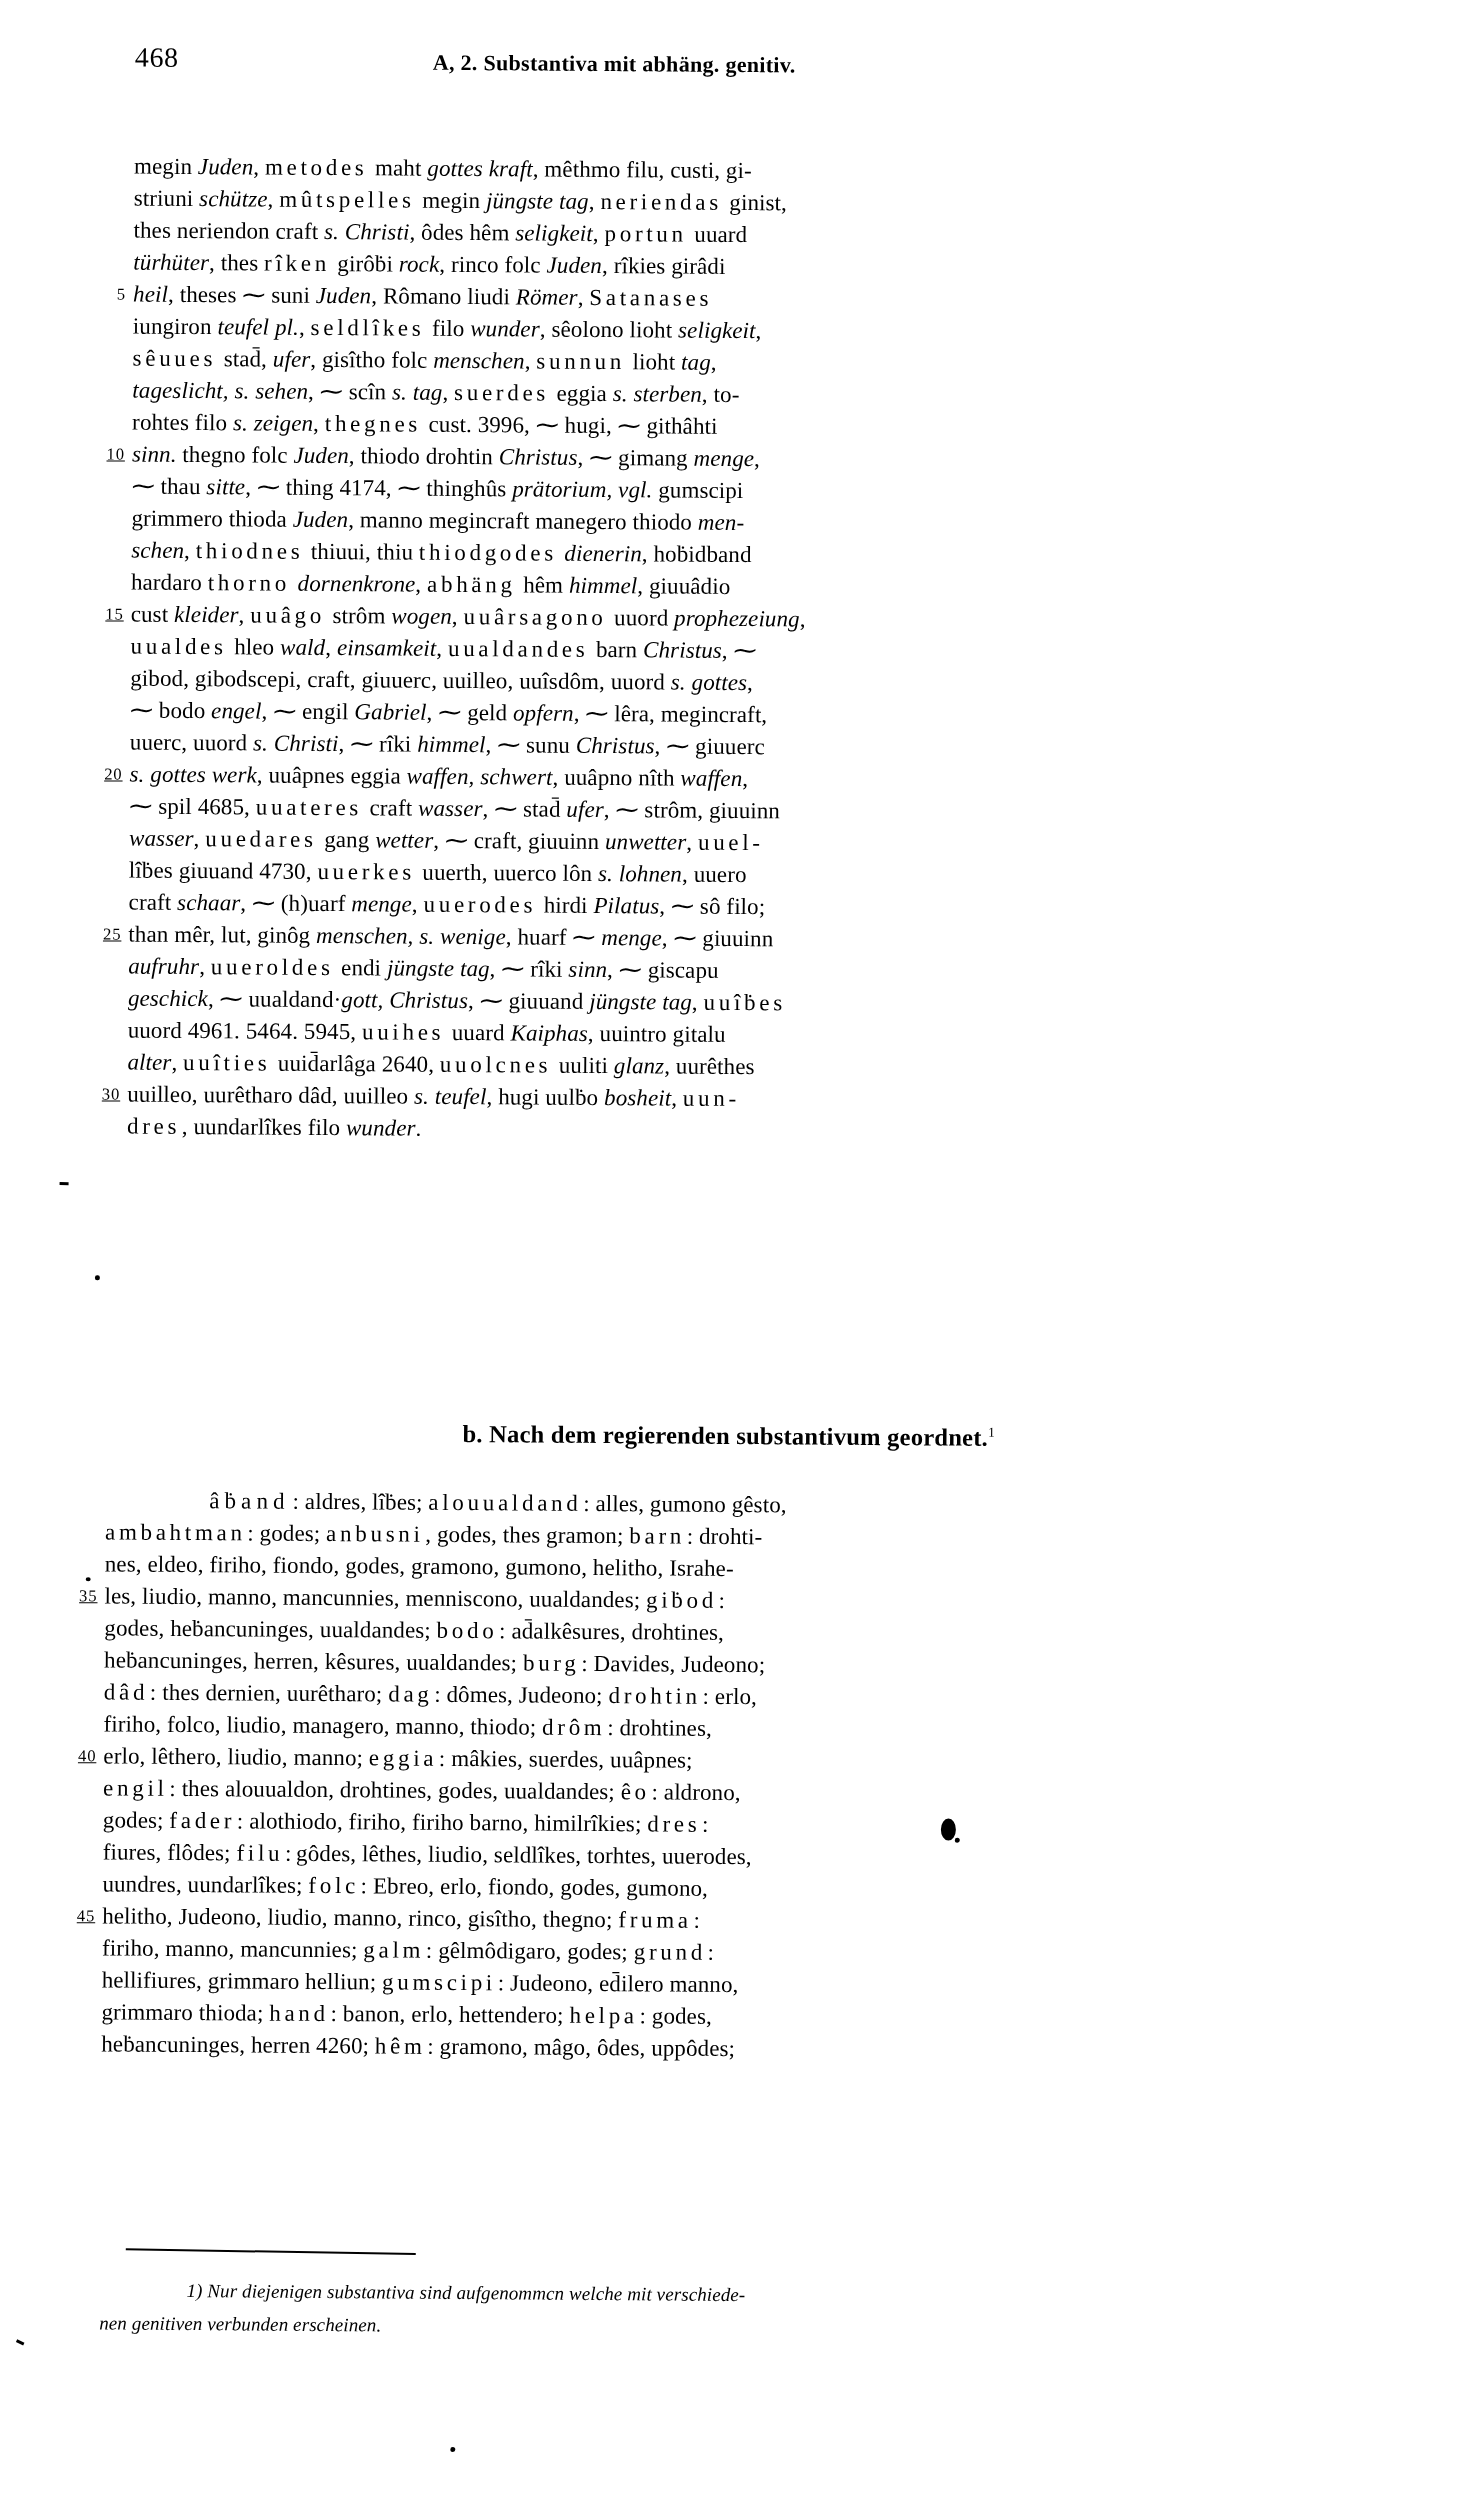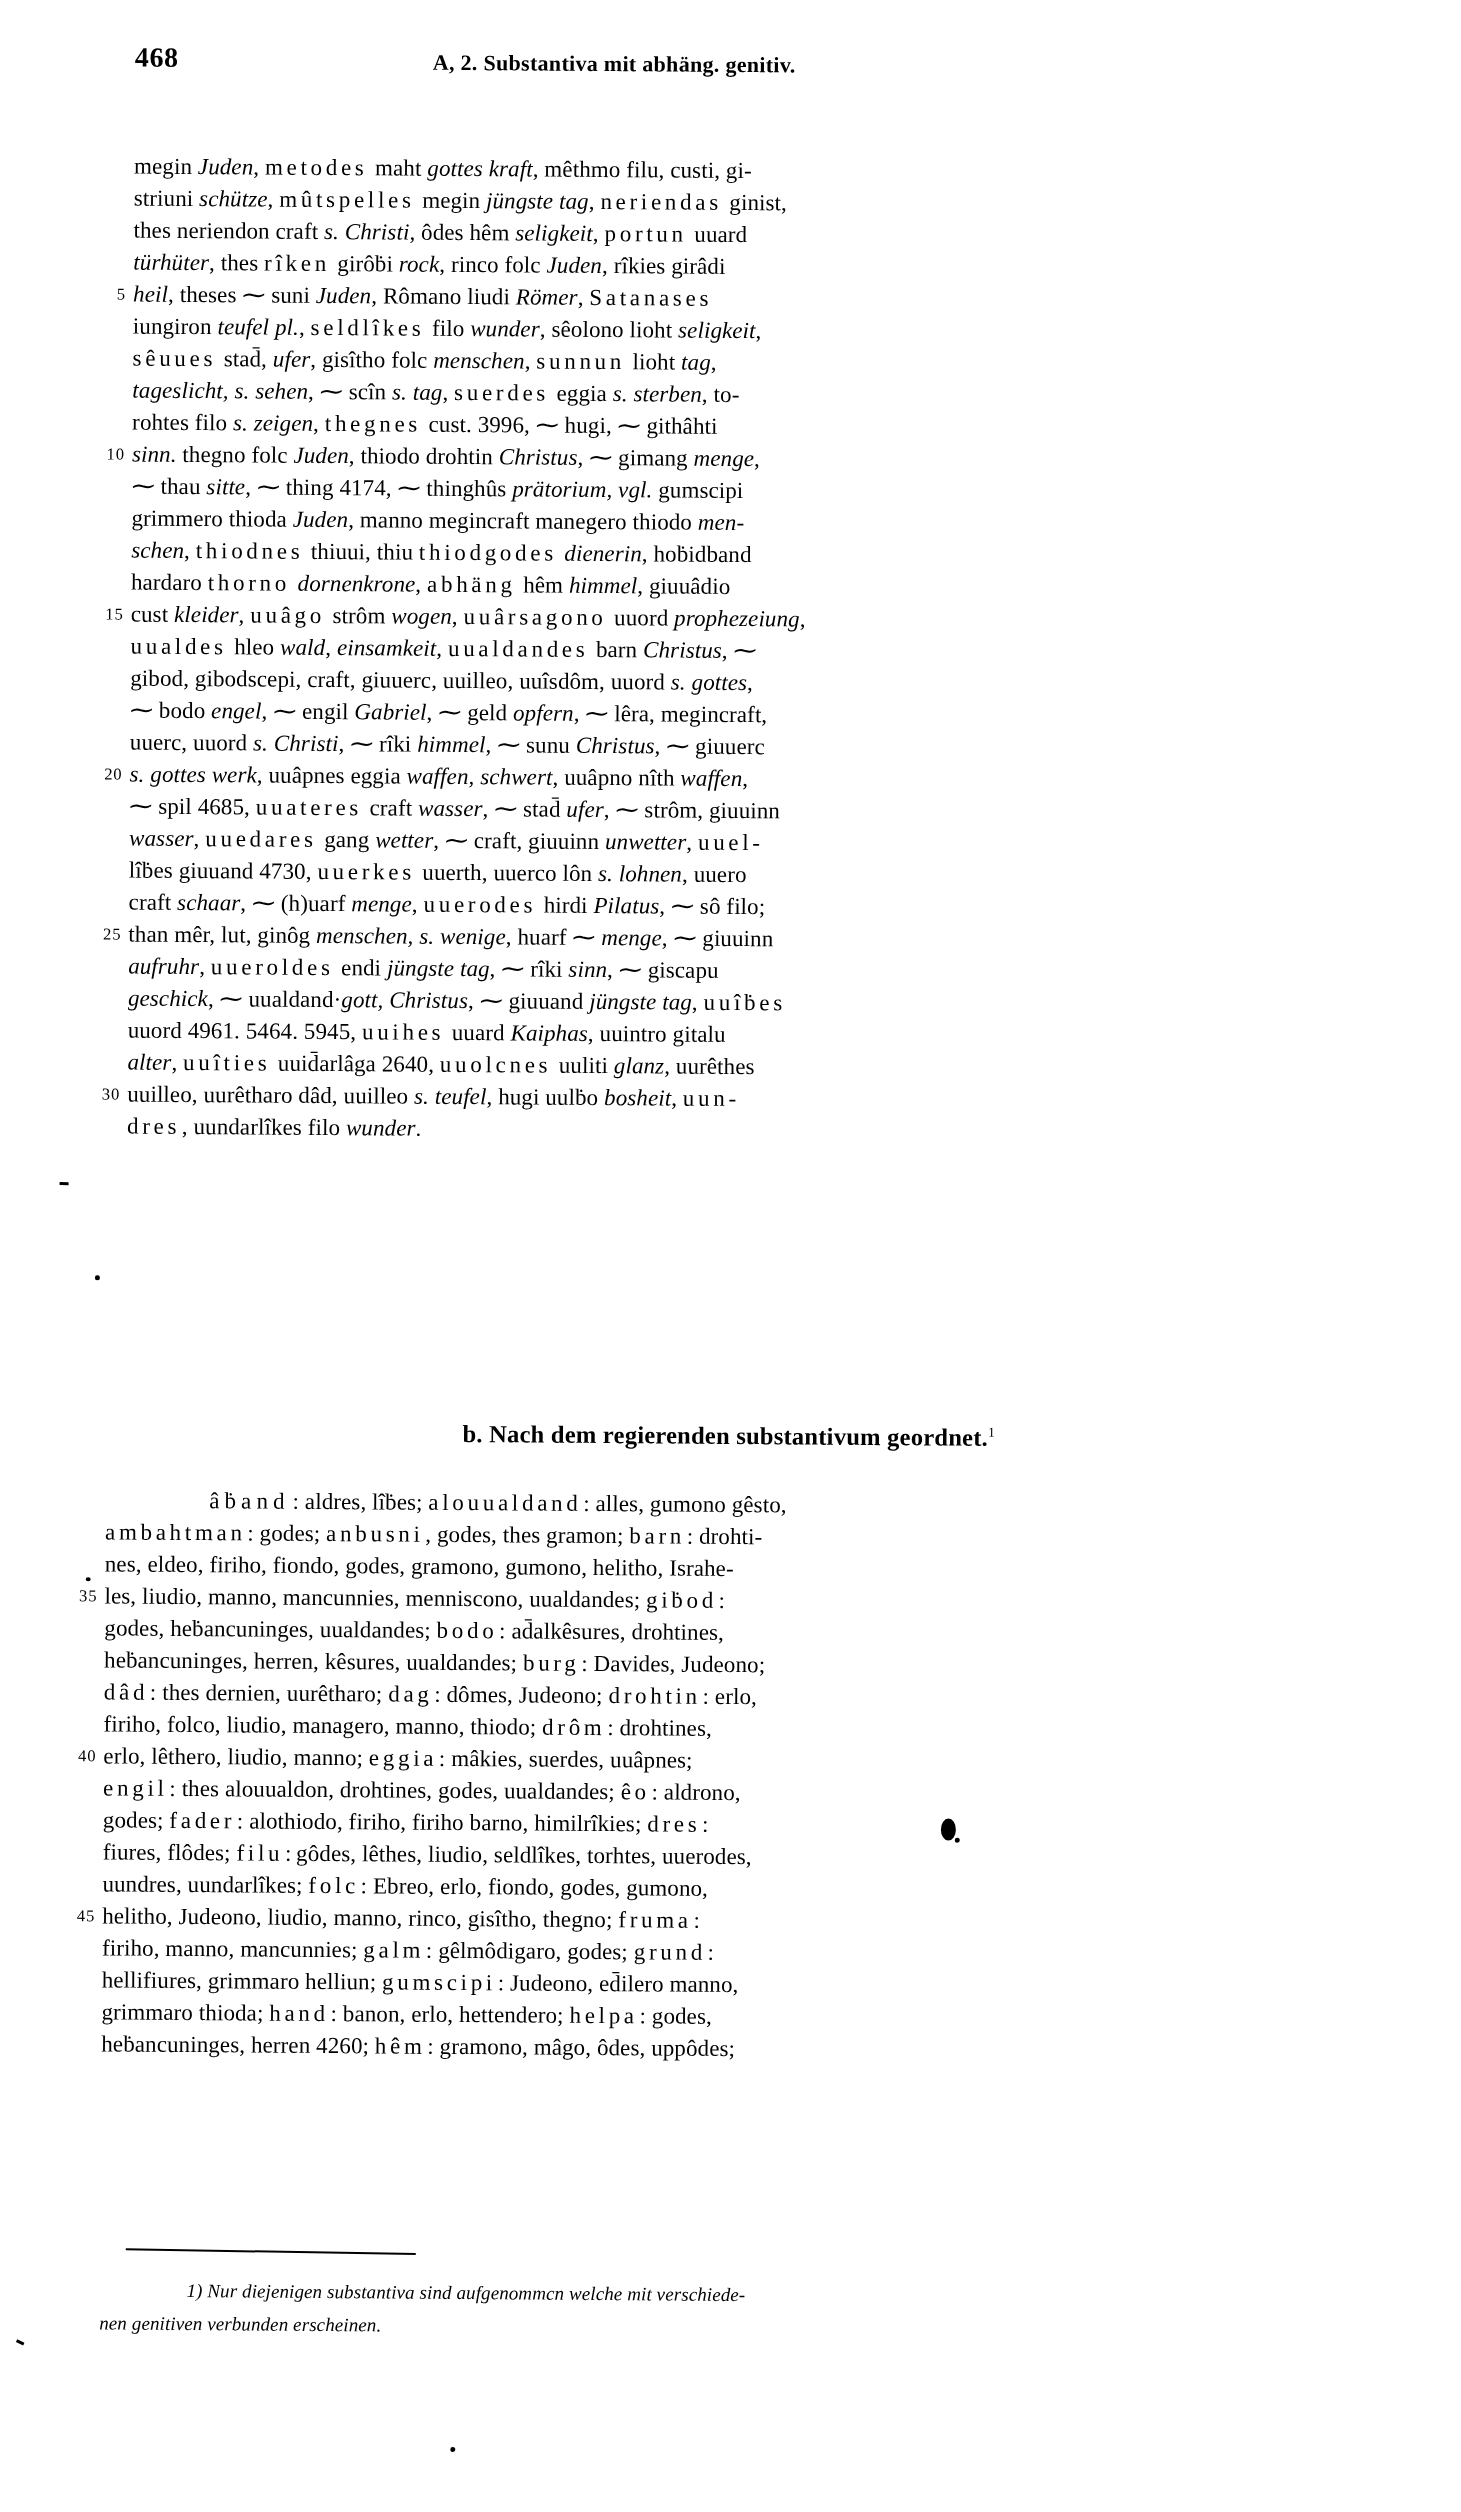--- a/index.html
+++ b/index.html
@@ -32,21 +32,21 @@
     top: 45px;
     left: 0;
     width: 1462px;
     height: 40px;
   }
   .folio {
     position: absolute;
     left: 127px;
     top: 1.1px;
     font-size: 28px;
-    font-weight: bold;
+    font-weight: normal;
     letter-spacing: 0.6px;
   }
   .runhead-title {
     position: absolute;
     left: 425px;
     top: 6.9px;
     font-size: 22px;
     font-weight: bold;
     letter-spacing: 0.3px;
     white-space: nowrap;
@@ -75,21 +75,21 @@
   .lno {
     position: absolute;
     left: -50px;
     top: 2.3px;
     width: 43px;
     text-align: right;
     font-size: 16.6px;
     line-height: 27px;
     letter-spacing: 0.9px;
   }
-  .lno.w2 { left: -62px; width: 55px; }
+  .lno.w2 { left: -62px; width: 55px; text-decoration: underline; }
 
   i, .it { font-style: italic; }
   .sp {               
     letter-spacing: 3.7px;
     padding-right: 1.7px;
   }
   .sp2 { letter-spacing: 5.1px; padding-right: 2.9px; margin-top: 32px; }
   .tld { font-style: normal; letter-spacing: 0; }
 
   

